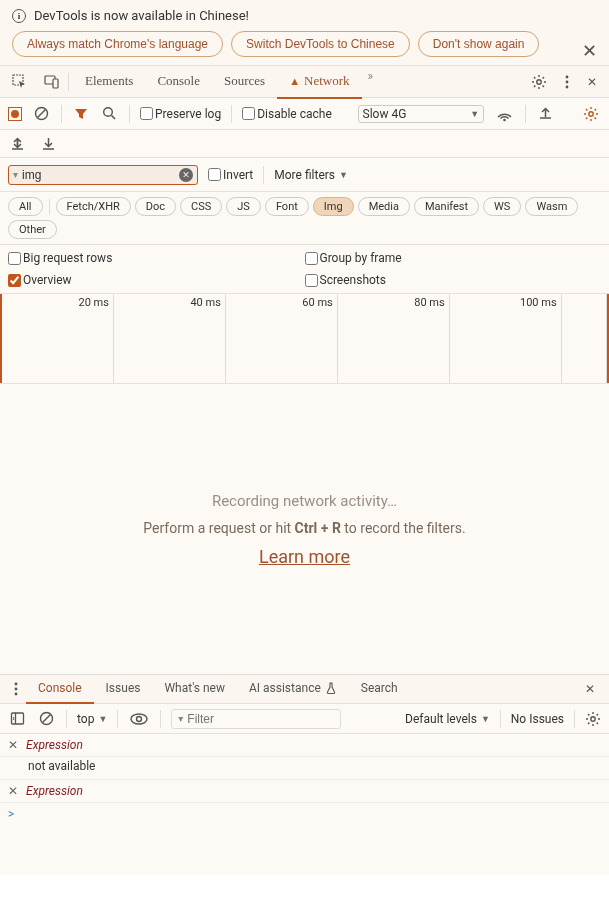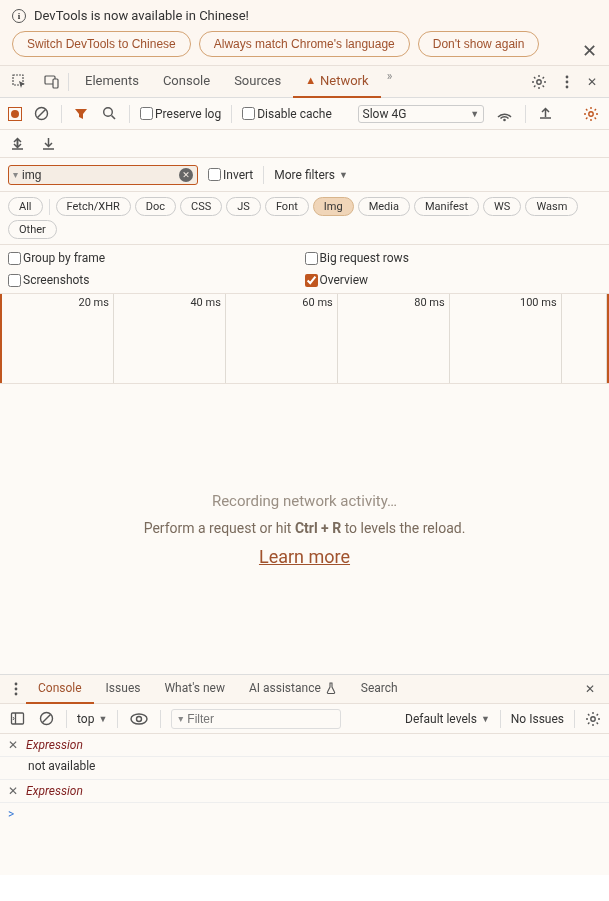--- a/index.html
+++ b/index.html
@@ -8,21 +8,21 @@
   .infobar-header { display: flex; align-items: center; gap: 8px; margin-bottom: 8px; }
   .info-icon { width: 14px; height: 14px; border: 1.5px solid #555; border-radius: 50%; display: inline-flex; align-items: center; justify-content: center; font-size: 9px; font-weight: bold; font-family: serif; }
   .infobar-title { font-size: 13px; color: #333; }
   .infobar-buttons { display: flex; gap: 8px; flex-wrap: wrap; }
   .pill-btn { border: 1px solid #d4a373; background: #fdf7f1; color: #a0522d; padding: 5px 14px; border-radius: 16px; font-size: 12px; cursor: pointer; }
   .infobar-close { position: absolute; right: 12px; top: 40px; cursor: pointer; color: #555; font-size: 18px; }
   .tabbar { display: flex; align-items: center; border-bottom: 1px solid #ddd; height: 32px; background: #fbf6f0; }
   .tabbar-left { display: flex; align-items: center; padding: 0 4px; }
   .tab-icon-btn { padding: 6px 8px; cursor: pointer; color: #555; display: flex; align-items: center; }
   .tabs { display: flex; flex: 1; }
-  .tab { padding: 8px 12px; font-size: 13px; color: #555; cursor: pointer; border-bottom: 2px solid transparent; display: flex; align-items: center; gap: 4px; }
+  .tab { padding: 8px 12px; font-size: 13px; color: #555; cursor: pointer; border-bottom: 2px solid transparent; display: flex; align-items: center; gap: 4px; font-family: Liberation Serif, serif; }
   .tab.active { color: #a0522d; border-bottom: 2px solid #c0561f; }
   .tabbar-right { display: flex; align-items: center; padding: 0 4px; gap: 2px; }
   .toolbar { display: flex; align-items: center; height: 32px; border-bottom: 1px solid #e8e0d9; padding: 0 8px; gap: 10px; background: #fdfaf6; }
   .record-btn { width: 14px; height: 14px; border: 1.5px solid #c0561f; display: flex; align-items: center; justify-content: center; cursor: pointer; }
   .record-dot { width: 8px; height: 8px; background: #c0561f; border-radius: 50%; }
   .tool-icon { cursor: pointer; color: #555; display: flex; align-items: center; padding: 2px; }
   .divider-v { width: 1px; height: 18px; background: #ddd; }
   .checkbox-row { display: flex; align-items: center; gap: 2px; font-size: 12px; color: #333; }
   .checkbox-row input[type=checkbox] { width: 13px; height: 13px; }
   .toolbar2 { display: flex; align-items: center; height: 28px; padding: 0 8px; gap: 12px; border-bottom: 1px solid #e8e0d9; background: #fdfaf6; }
@@ -67,22 +67,22 @@
 </style>
 </head>
 <body>
 
 <div class="infobar">
   <div class="infobar-header">
     <span class="info-icon">i</span>
     <span class="infobar-title">DevTools is now available in Chinese!</span>
   </div>
   <div class="infobar-buttons">
+    <button class="pill-btn">Always match Chrome's language</button>
     <button class="pill-btn">Switch DevTools to Chinese</button>
-    <button class="pill-btn">Always match Chrome's language</button>
     <button class="pill-btn">Don't show again</button>
   </div>
   <span class="infobar-close">✕</span>
 </div>
 
 <div class="tabbar">
   <div class="tabbar-left">
     <span class="tab-icon-btn">
       <svg width="16" height="16" viewBox="0 0 16 16">
           <rect x="1" y="1" width="10" height="10" fill="none" stroke="#555" stroke-width="1.2" stroke-dasharray="2 1"></rect>
@@ -236,37 +236,37 @@
   <span class="type-chip">Manifest</span>
   <span class="type-chip">WS</span>
   <span class="type-chip">Wasm</span>
   <span class="type-chip">Other</span>
 </div>
 
 <div class="options-row">
   <div class="options-col">
     <label class="checkbox-row">
         <input type="checkbox" style="">
+        <span>Big request rows</span>
+      </label>
+    <label class="checkbox-row">
+        <input type="checkbox" checked="" style="accent-color: rgb(192, 86, 31);">
+        <span>Overview</span>
+      </label>
+  </div>
+  <div class="options-col">
+    <label class="checkbox-row">
+        <input type="checkbox" style="">
         <span>Group by frame</span>
       </label>
     <label class="checkbox-row">
         <input type="checkbox" style="">
         <span>Screenshots</span>
       </label>
   </div>
-  <div class="options-col">
-    <label class="checkbox-row">
-        <input type="checkbox" style="">
-        <span>Big request rows</span>
-      </label>
-    <label class="checkbox-row">
-        <input type="checkbox" checked="" style="accent-color: rgb(192, 86, 31);">
-        <span>Overview</span>
-      </label>
-  </div>
 </div>
 
 <div class="timeline">
   <div class="timeline-edge"></div>
   <div class="timeline-cell">
       <span class="timeline-label">20 ms</span>
     </div>
   <div class="timeline-cell">
       <span class="timeline-label">40 ms</span>
     </div>
@@ -279,21 +279,21 @@
   <div class="timeline-cell">
       <span class="timeline-label">100 ms</span>
     </div>
   <div class="timeline-cell" style="flex:0.4"></div>
   <div class="timeline-edge"></div>
 </div>
 
 <div class="empty-area">
   <div class="empty-title">Recording network activity…</div>
   <div class="empty-sub">
-    <span>Perform a request or hit </span><strong>Ctrl + R</strong><span> to levels the reload.</span>
+    <span>Perform a request or hit </span><strong>Ctrl + R</strong><span> to record the filters.</span>
   </div>
   <a class="learn-more">Learn more</a>
 </div>
 
 <div class="drawer-tabbar">
   <span class="tab-icon-btn">
     <svg width="4" height="16" viewBox="0 0 4 16">
         <circle cx="2" cy="3" r="1.4" fill="#555"></circle>
         <circle cx="2" cy="8" r="1.4" fill="#555"></circle>
         <circle cx="2" cy="13" r="1.4" fill="#555"></circle>

